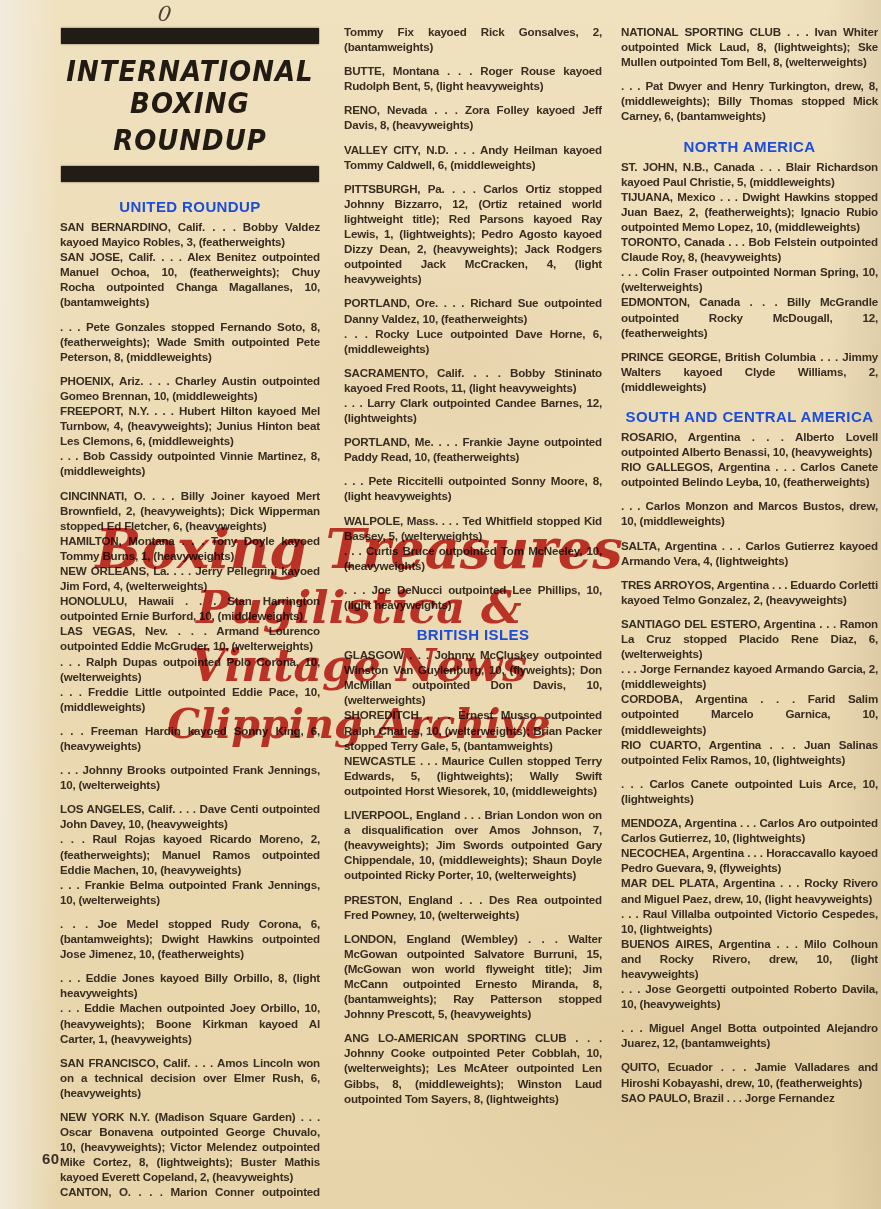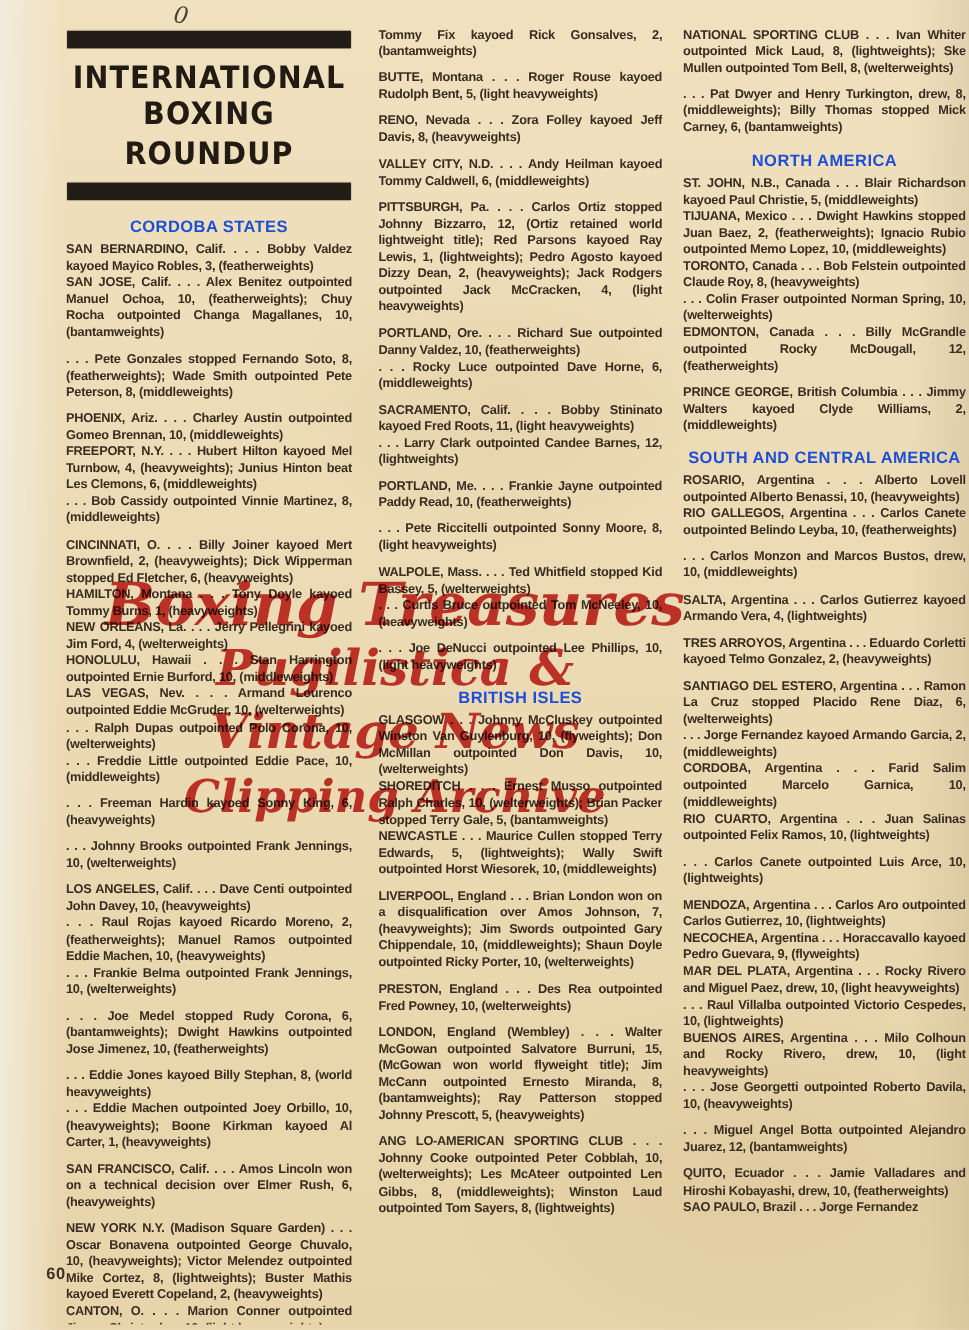--- a/index.html
+++ b/index.html
@@ -22,21 +22,21 @@
     text-align:justify;color:#382d20;letter-spacing:-0.2px;
     margin:0;
   }
   .para.gap{margin-top:9px;}
   .heading{
     text-align:center;font-weight:800;font-size:15px;line-height:18px;
     color:#1d4ed8;letter-spacing:0.4px;margin:10px 0 3px;
     font-family:"Liberation Sans",sans-serif;
   }
   .heading.gap{margin-top:14px;}
-  .masthead{margin:4px 0 16px;}
+  .masthead{margin:4px 0 16px;font-style:italic;}
   .bar{height:16px;background:#221c16;margin:0 1px;box-shadow:0 0 2px rgba(40,30,20,0.6);}
   .mast-title{
     font-family:"DejaVu Sans",sans-serif;font-weight:800;text-align:center;
     font-size:26px;letter-spacing:1px;color:#211b14;line-height:34px;
     transform:scaleY(1.08);
   }
   .mast-title.first{margin-top:10px;}
   .mast-title.second{margin-bottom:10px;}
   .watermark{
     position:absolute;left:0;top:519px;width:718px;text-align:center;
@@ -66,41 +66,41 @@
   <div class="handwritten">0</div>
 
   <div class="col col1">
     <div class="masthead">
       <div class="bar"></div>
       <div class="mast-title first">INTERNATIONAL</div>
       <div class="mast-title second">BOXING ROUNDUP</div>
       <div class="bar"></div>
     </div>
     <div class="blocks">
-        <div class="heading">CORDOBA STATES</div>
+        <div class="heading">UNITED ROUNDUP</div>
         <div class="para">SAN BERNARDINO, Calif. . . . Bobby Valdez kayoed Mayico Robles, 3, (featherweights)</div>
         <div class="para">SAN JOSE, Calif. . . . Alex Benitez outpointed Manuel Ochoa, 10, (featherweights); Chuy Rocha outpointed Changa Magallanes, 10, (bantamweights)</div>
         <div class="para gap">. . . Pete Gonzales stopped Fernando Soto, 8, (featherweights); Wade Smith outpointed Pete Peterson, 8, (middleweights)</div>
         <div class="para gap">PHOENIX, Ariz. . . . Charley Austin outpointed Gomeo Brennan, 10, (middleweights)</div>
         <div class="para">FREEPORT, N.Y. . . . Hubert Hilton kayoed Mel Turnbow, 4, (heavyweights); Junius Hinton beat Les Clemons, 6, (middleweights)</div>
         <div class="para">. . . Bob Cassidy outpointed Vinnie Martinez, 8, (middleweights)</div>
         <div class="para gap">CINCINNATI, O. . . . Billy Joiner kayoed Mert Brownfield, 2, (heavyweights); Dick Wipperman stopped Ed Fletcher, 6, (heavyweights)</div>
         <div class="para">HAMILTON, Montana . . . Tony Doyle kayoed Tommy Burns, 1, (heavyweights)</div>
         <div class="para">NEW ORLEANS, La. . . . Jerry Pellegrini kayoed Jim Ford, 4, (welterweights)</div>
         <div class="para">HONOLULU, Hawaii . . . Stan Harrington outpointed Ernie Burford, 10, (middleweights)</div>
         <div class="para">LAS VEGAS, Nev. . . . Armand Lourenco outpointed Eddie McGruder, 10, (welterweights)</div>
         <div class="para">. . . Ralph Dupas outpointed Polo Corona, 10, (welterweights)</div>
         <div class="para">. . . Freddie Little outpointed Eddie Pace, 10, (middleweights)</div>
         <div class="para gap">. . . Freeman Hardin kayoed Sonny King, 6, (heavyweights)</div>
         <div class="para gap">. . . Johnny Brooks outpointed Frank Jennings, 10, (welterweights)</div>
         <div class="para gap">LOS ANGELES, Calif. . . . Dave Centi outpointed John Davey, 10, (heavyweights)</div>
         <div class="para">. . . Raul Rojas kayoed Ricardo Moreno, 2, (featherweights); Manuel Ramos outpointed Eddie Machen, 10, (heavyweights)</div>
         <div class="para">. . . Frankie Belma outpointed Frank Jennings, 10, (welterweights)</div>
         <div class="para gap">. . . Joe Medel stopped Rudy Corona, 6, (bantamweights); Dwight Hawkins outpointed Jose Jimenez, 10, (featherweights)</div>
-        <div class="para gap">. . . Eddie Jones kayoed Billy Stephan, 8, (world heavyweights)</div>
+        <div class="para gap">. . . Eddie Jones kayoed Billy Orbillo, 8, (light heavyweights)</div>
         <div class="para">. . . Eddie Machen outpointed Joey Orbillo, 10, (heavyweights); Boone Kirkman kayoed Al Carter, 1, (heavyweights)</div>
         <div class="para gap">SAN FRANCISCO, Calif. . . . Amos Lincoln won on a technical decision over Elmer Rush, 6, (heavyweights)</div>
         <div class="para gap">NEW YORK N.Y. (Madison Square Garden) . . . Oscar Bonavena outpointed George Chuvalo, 10, (heavyweights); Victor Melendez outpointed Mike Cortez, 8, (lightweights); Buster Mathis kayoed Everett Copeland, 2, (heavyweights)</div>
         <div class="para">CANTON, O. . . . Marion Conner outpointed Jimmy Christopher, 10, (light heavyweights);</div>
       </div>
   </div>
 
   <div class="col col2">
     <div class="blocks">
         <div class="para">Tommy Fix kayoed Rick Gonsalves, 2, (bantamweights)</div>

